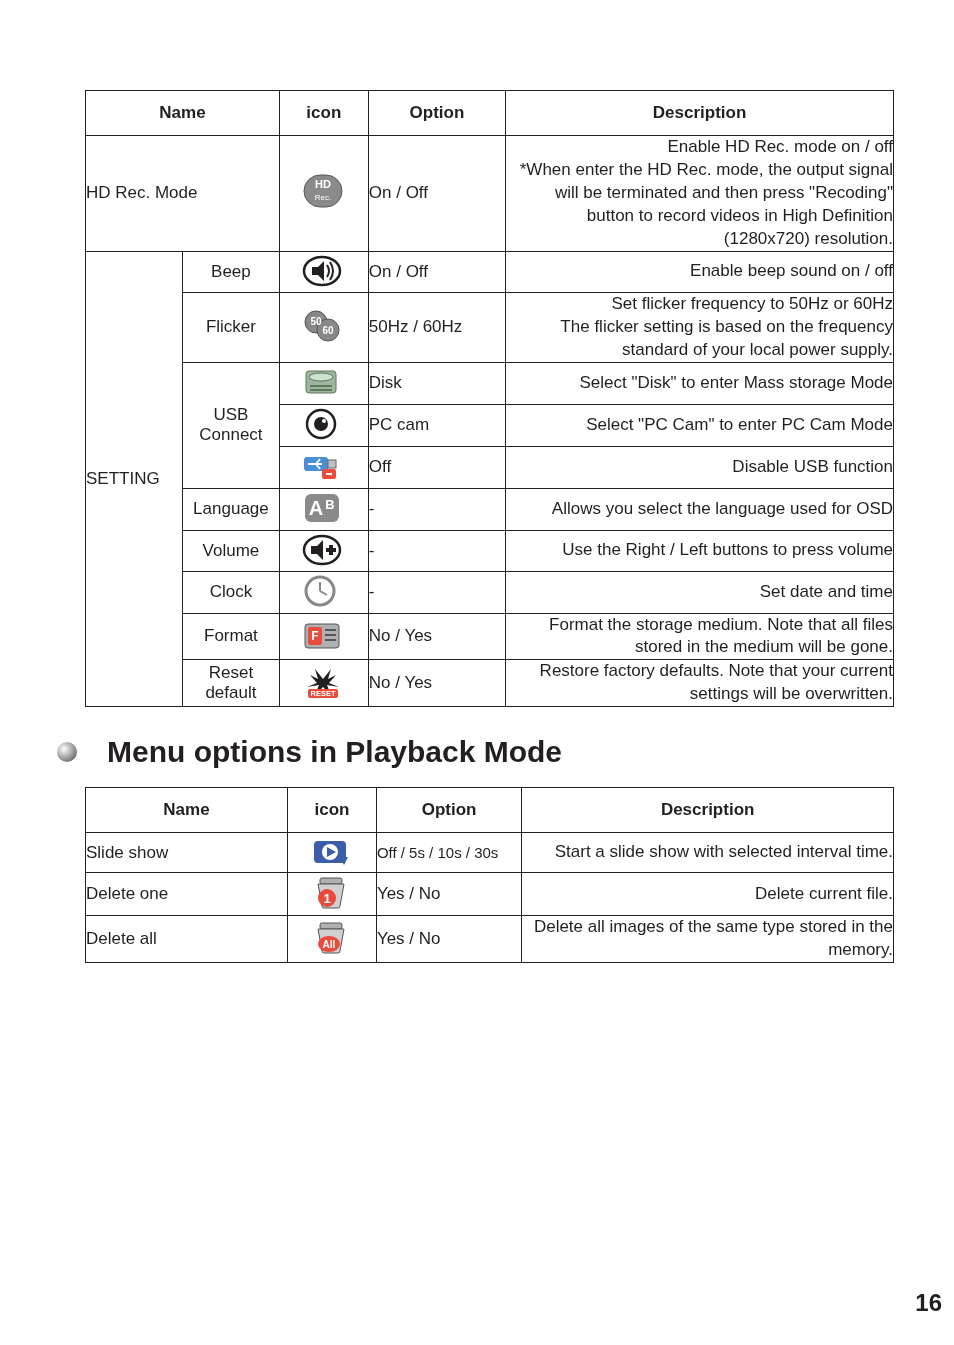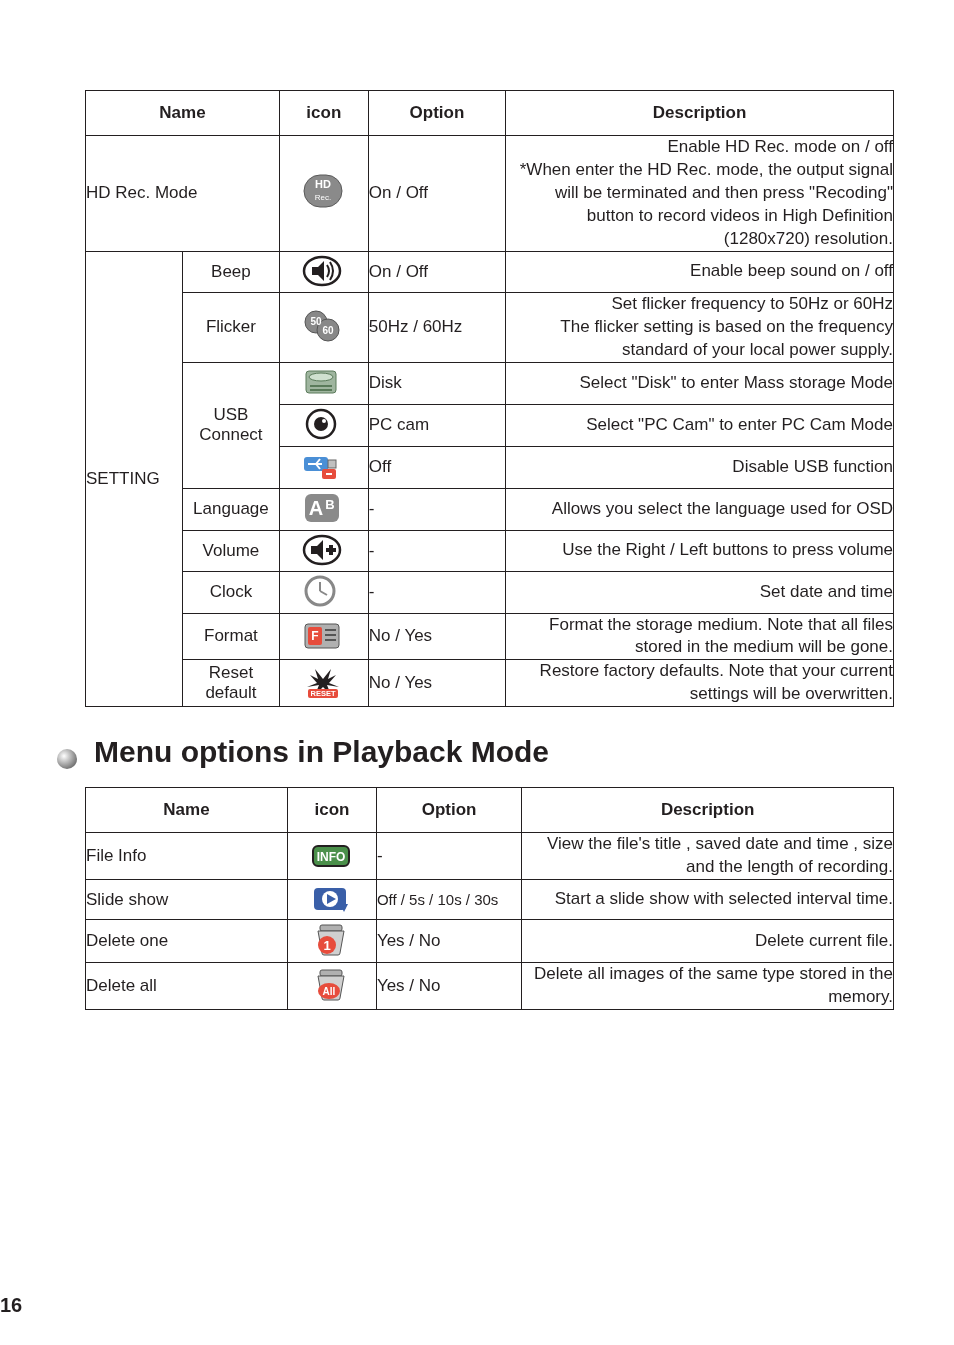--- a/index.html
+++ b/index.html
@@ -57,44 +57,44 @@
   .icon-cell {
     text-align: center;
     padding: 6px 2px;
   }
   .sub-name-cell, .name-col-split {
     text-align: center;
   }
   .row-tall td { height: auto; }
   .h-heading {
     display: flex;
-    align-items: flex-end;
-    gap: 17px;
+    align-items: center;
+    gap: 30px;
     margin: 18px 0 18px -28px;
   }
   .h-heading .bullet {
     width: 20px; height: 20px;
     border-radius: 50%;
     background: radial-gradient(circle at 35% 35%, #fff 0%, #bcbcbc 35%, #7a7a7a 70%, #4d4d4d 100%);
     flex: 0 0 auto;
   }
   .h-heading h2 {
     font-family: Arial, Helvetica, sans-serif;
     font-weight: 900;
     font-size: 30px;
     margin: 0;
     color: #231f20;
   }
   .page-num {
     position: absolute;
-    left: 0; right: 0;
+    left: 0; right: 12px;
     bottom: 28px;
-    text-align: left;
+    text-align: right;
     font-weight: 900;
-    font-size: 20px;
+    font-size: 24px;
   }
   
   .ic {
     display: inline-flex;
     align-items: center;
     width: 44px; height: 38px;
   }
   svg { display: block; }
 </style>
 </head>
@@ -306,33 +306,20 @@
       <col class="col-desc">
     </colgroup>
     <tbody>
         <tr>
       <th>Name</th>
       <th>icon</th>
       <th>Option</th>
       <th>Description</th>
     </tr>
 
-    <tr>
-      <td class="name-cell">File Info</td>
-      <td class="icon-cell">
-        <span class="ic">
-          <svg width="42" height="26" viewBox="0 0 42 26">
-            <rect x="3" y="3" width="36" height="20" rx="5" fill="#4a8f4a" stroke="#231f20" stroke-width="2"></rect>
-            <text x="21" y="18" text-anchor="middle" font-size="12" font-weight="bold" fill="#fff" font-family="Arial">INFO</text>
-          </svg>
-        </span>
-      </td>
-      <td class="option-cell">-</td>
-      <td class="desc-cell">View the file's title , saved date and time , size and the length of recording.</td>
-    </tr>
 
     <tr>
       <td class="name-cell">Slide show</td>
       <td class="icon-cell">
         <span class="ic">
           <svg width="40" height="30" viewBox="0 0 40 30">
             <rect x="4" y="4" width="32" height="22" rx="4" fill="#3a5fa8"></rect>
             <circle cx="20" cy="15" r="8" fill="#fff"></circle>
             <polygon points="17,10 17,20 26,15" fill="#3a5fa8"></polygon>
             <polygon points="30,20 38,20 34,28" fill="#3a5fa8"></polygon>

